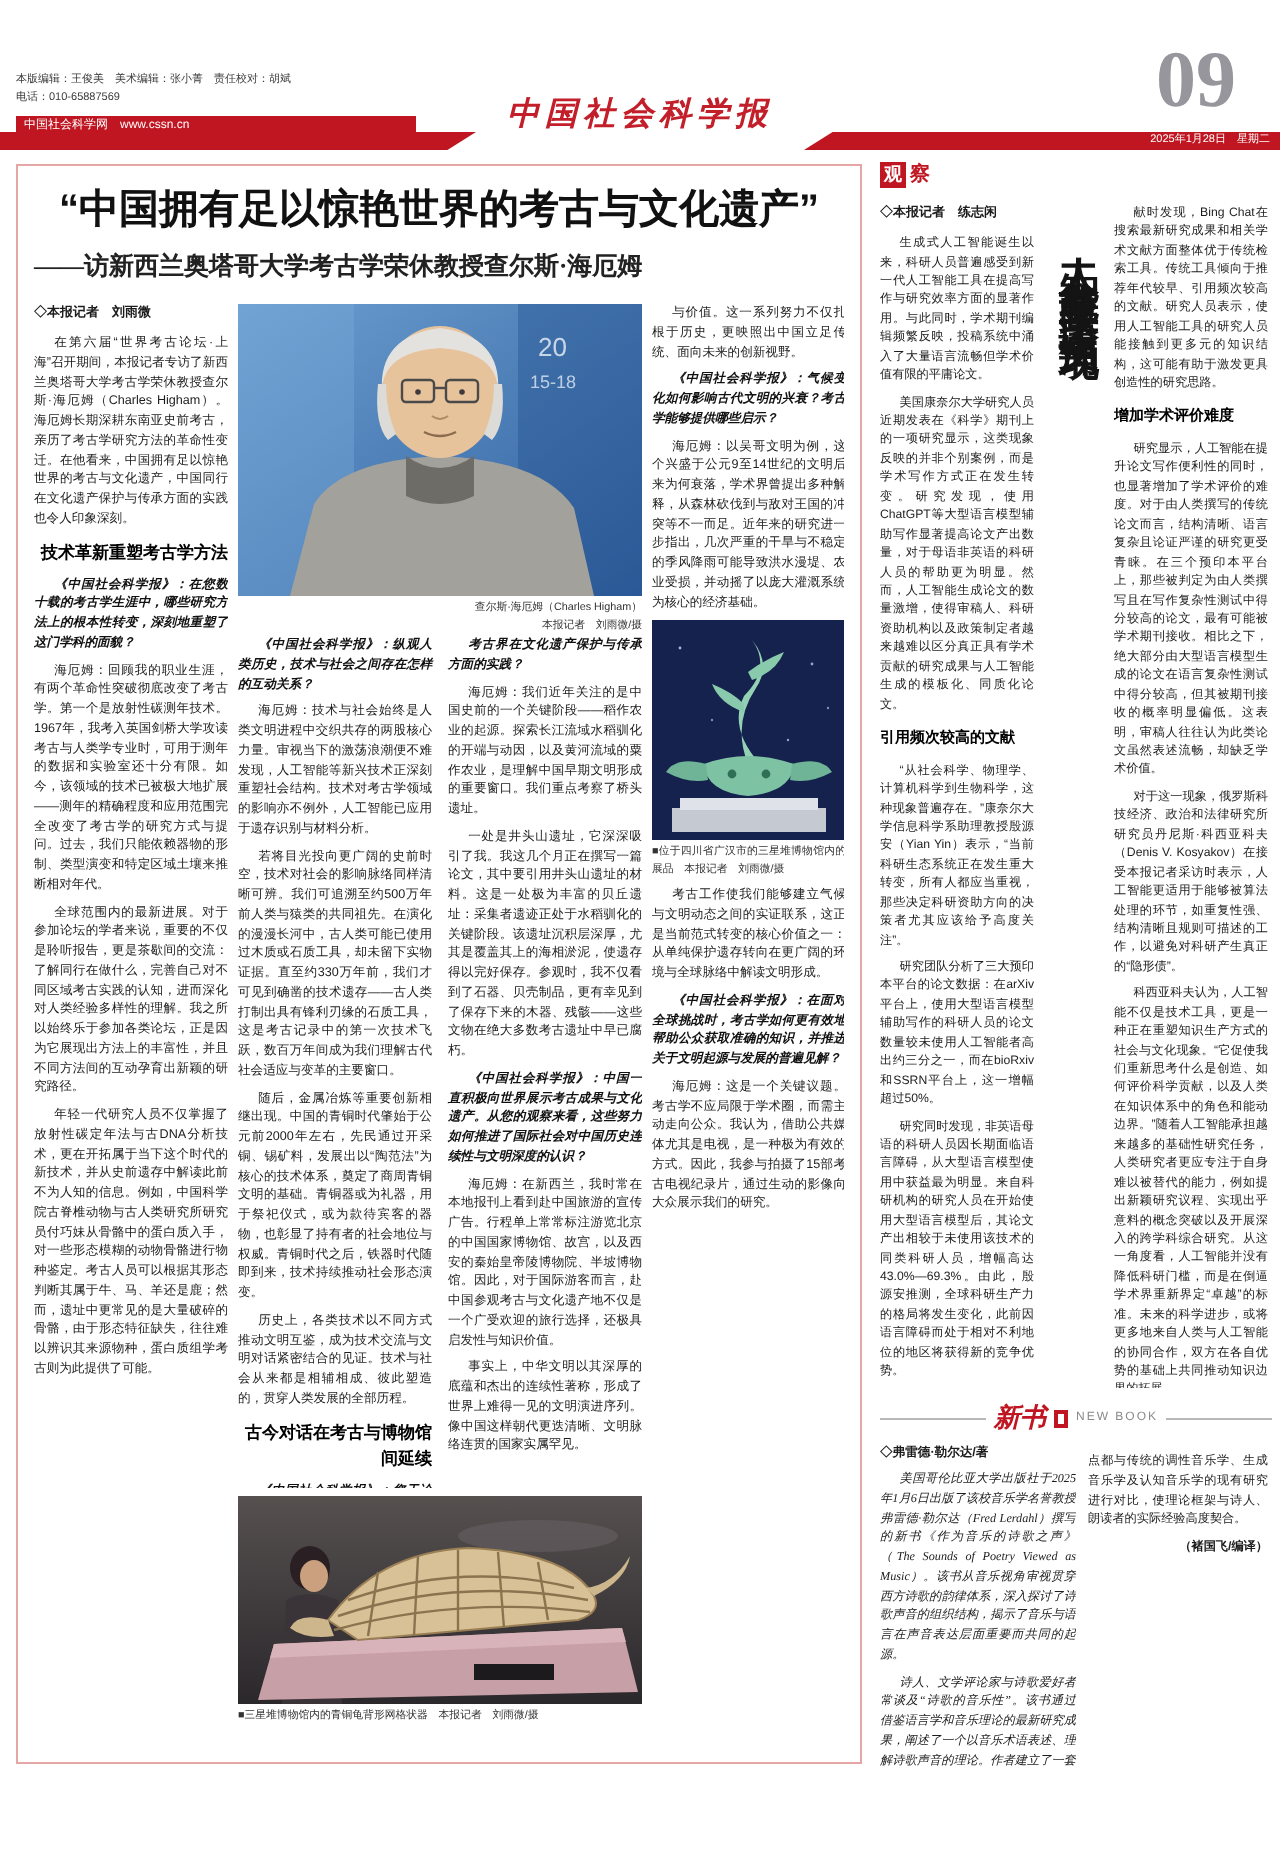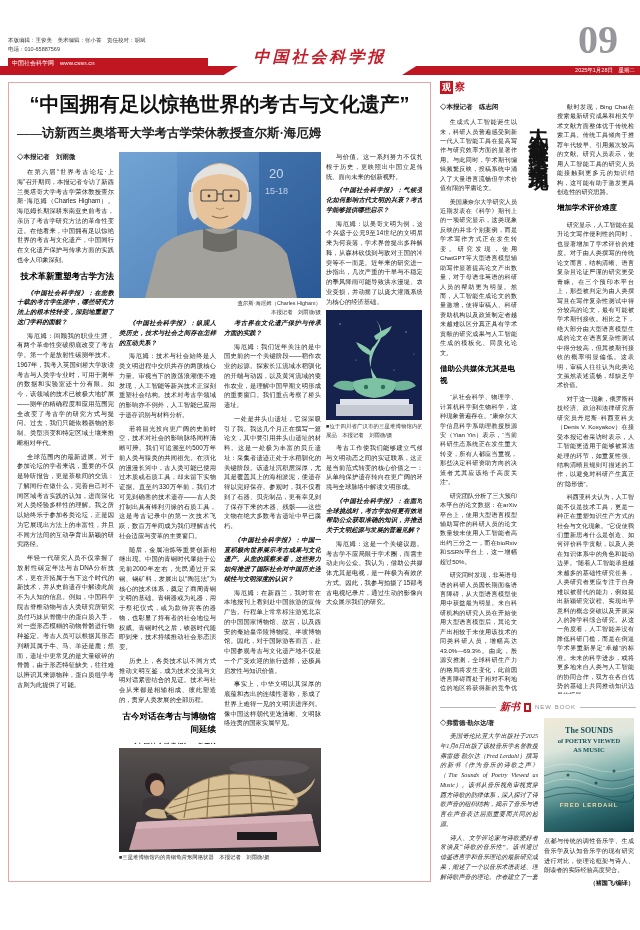--- a/index.html
+++ b/index.html
@@ -49,21 +49,21 @@
   .obs .b2{color:#c01622;font-weight:bold;font-size:10px;}
   .ai{display:flex;gap:4px;margin-top:8px;height:592px;overflow:hidden;}
   .ai-col{width:77px;flex:0 0 auto;font-size:6.1px;line-height:1.55;text-align:justify;overflow:hidden;}
   .ai-col p{margin:0 0 4px 0;text-indent:1.6em;}
   .ai-col h4{font-size:7.5px;text-align:left;margin:6px 0;color:#000;}
   .ai-head{width:32px;flex:0 0 auto;writing-mode:vertical-rl;text-orientation:upright;
            font-size:20px;font-weight:900;letter-spacing:4px;color:#141414;height:330px;
            margin-top:10px;font-family:"Liberation Sans",sans-serif;}
   .nb-div{display:flex;align-items:center;gap:4px;margin:6px 0 4px 0;}
   .nb-div .ln{flex:1;height:1px;background:#b8b8b8;}
-  .nb-cn{color:#c01622;font-weight:bold;font-style:italic;font-size:10px;}
+  .nb-cn{color:#c01622;font-weight:bold;font-style:italic;font-size:13px;}
   .nb-ic{width:7px;height:9px;background:#c01622;position:relative;}
   .nb-ic::after{content:"";position:absolute;left:2px;top:2px;width:3px;height:5px;background:#fff;}
   .nb-en{color:#8a8a8a;font-size:6px;letter-spacing:1px;}
   .bk-title{text-align:center;font-weight:900;font-size:16px;color:#111;margin:4px 0 8px 0;}
   .bk-row{display:flex;gap:6px;}
   .bk-left{width:98px;flex:0 0 auto;font-size:6.1px;line-height:1.6;text-align:justify;
            font-family:"Liberation Serif",serif;font-style:italic;height:162px;overflow:hidden;}
   .bk-left p{margin:0 0 4px 0;text-indent:1.6em;}
   .bk-byline{font-weight:bold;font-style:normal;font-family:"Liberation Sans",sans-serif;
              font-size:6.3px;margin-bottom:4px;}
@@ -225,21 +225,21 @@
     <div class="obs">
       <span class="b1">观</span>
       <span class="b2">察</span>
     </div>
 
     <div class="ai">
       <div class="ai-col">
         <div class="byline">◇本报记者　练志闲</div>
         <p>生成式人工智能诞生以来，科研人员普遍感受到新一代人工智能工具在提高写作与研究效率方面的显著作用。与此同时，学术期刊编辑频繁反映，投稿系统中涌入了大量语言流畅但学术价值有限的平庸论文。</p>
         <p>美国康奈尔大学研究人员近期发表在《科学》期刊上的一项研究显示，这类现象反映的并非个别案例，而是学术写作方式正在发生转变。研究发现，使用ChatGPT等大型语言模型辅助写作显著提高论文产出数量，对于母语非英语的科研人员的帮助更为明显。然而，人工智能生成论文的数量激增，使得审稿人、科研资助机构以及政策制定者越来越难以区分真正具有学术贡献的研究成果与人工智能生成的模板化、同质化论文。</p>
-        <h4>借助公共媒体尤其是电视</h4>
+        <h4>引用频次较高的文献</h4>
         <p>“从社会科学、物理学、计算机科学到生物科学，这种现象普遍存在。”康奈尔大学信息科学系助理教授殷源安（Yian Yin）表示，“当前科研生态系统正在发生重大转变，所有人都应当重视，那些决定科研资助方向的决策者尤其应该给予高度关注”。</p>
         <p>研究团队分析了三大预印本平台的论文数据：在arXiv平台上，使用大型语言模型辅助写作的科研人员的论文数量较未使用人工智能者高出约三分之一，而在bioRxiv和SSRN平台上，这一增幅超过50%。</p>
         <p>研究同时发现，非英语母语的科研人员因长期面临语言障碍，从大型语言模型使用中获益最为明显。来自科研机构的研究人员在开始使用大型语言模型后，其论文产出相较于未使用该技术的同类科研人员，增幅高达43.0%—69.3%。由此，殷源安推测，全球科研生产力的格局将发生变化，此前因语言障碍而处于相对不利地位的地区将获得新的竞争优势。</p>
 
       </div>
       <div class="ai-head">人工智能导致平庸论文涌现</div>
       <div class="ai-col">
         <p>献时发现，Bing Chat在搜索最新研究成果和相关学术文献方面整体优于传统检索工具。传统工具倾向于推荐年代较早、引用频次较高的文献。研究人员表示，使用人工智能工具的研究人员能接触到更多元的知识结构，这可能有助于激发更具创造性的研究思路。</p>
         <h4>增加学术评价难度</h4>
         <p>研究显示，人工智能在提升论文写作便利性的同时，也显著增加了学术评价的难度。对于由人类撰写的传统论文而言，结构清晰、语言复杂且论证严谨的研究更受青睐。在三个预印本平台上，那些被判定为由人类撰写且在写作复杂性测试中得分较高的论文，最有可能被学术期刊接收。相比之下，绝大部分由大型语言模型生成的论文在语言复杂性测试中得分较高，但其被期刊接收的概率明显偏低。这表明，审稿人往往认为此类论文虽然表述流畅，却缺乏学术价值。</p>
@@ -257,35 +257,19 @@
     </div>
 
 
     <div class="bk-row">
       <div class="bk-left">
         <div class="bk-byline">◇弗雷德·勒尔达/著</div>
         <p>美国哥伦比亚大学出版社于2025年1月6日出版了该校音乐学名誉教授弗雷德·勒尔达（Fred Lerdahl）撰写的新书《作为音乐的诗歌之声》（The Sounds of Poetry Viewed as Music）。该书从音乐视角审视贯穿西方诗歌的韵律体系，深入探讨了诗歌声音的组织结构，揭示了音乐与语言在声音表达层面重要而共同的起源。</p>
         <p>诗人、文学评论家与诗歌爱好者常谈及“诗歌的音乐性”。该书通过借鉴语言学和音乐理论的最新研究成果，阐述了一个以音乐术语表述、理解诗歌声音的理论。作者建立了一套基于规则的体系，用以拓展诗歌节奏与韵律的解读方式。书中每个理论观</p>
       </div>
       <div class="bk-right">
-        <div class="cover">
-          <svg width="90" height="114" viewBox="0 0 90 114" style="position:absolute;left:0;top:0;">
-            <path d="M0,58 Q22,48 45,58 T90,58" stroke="#114e55" stroke-width="1" fill="none" opacity="0.5"></path>
-            <path d="M0,66 Q22,56 45,66 T90,66" stroke="#ffffff" stroke-width="0.8" fill="none" opacity="0.4"></path>
-            <path d="M0,74 Q22,64 45,74 T90,74" stroke="#114e55" stroke-width="1" fill="none" opacity="0.5"></path>
-            <path d="M0,50 Q22,42 45,50 T90,50" stroke="#ffffff" stroke-width="0.8" fill="none" opacity="0.35"></path>
-            <path d="M0,80 Q30,70 60,80 T90,76" stroke="#0c343a" stroke-width="1" fill="none" opacity="0.5"></path>
-            <circle cx="24" cy="57" r="1.5" fill="#0c343a" opacity="0.7"></circle>
-            <circle cx="52" cy="65" r="1.5" fill="#0c343a" opacity="0.7"></circle>
-            <circle cx="70" cy="53" r="1.5" fill="#0c343a" opacity="0.7"></circle>
-          </svg>
-          <div class="t t1">The SOUNDS</div>
-          <div class="t t2">of POETRY VIEWED</div>
-          <div class="t t3">AS MUSIC</div>
-          <div class="au">FRED LERDAHL</div>
-        </div>
         <div class="bk-p3">点都与传统的调性音乐学、生成音乐学及认知音乐学的现有研究进行对比，使理论框架与诗人、朗读者的实际经验高度契合。</div>
         <div class="bk-credit">（褚国飞/编译）</div>
       </div>
     </div>
   </div>
 
 </div>
 
 </body></html>

